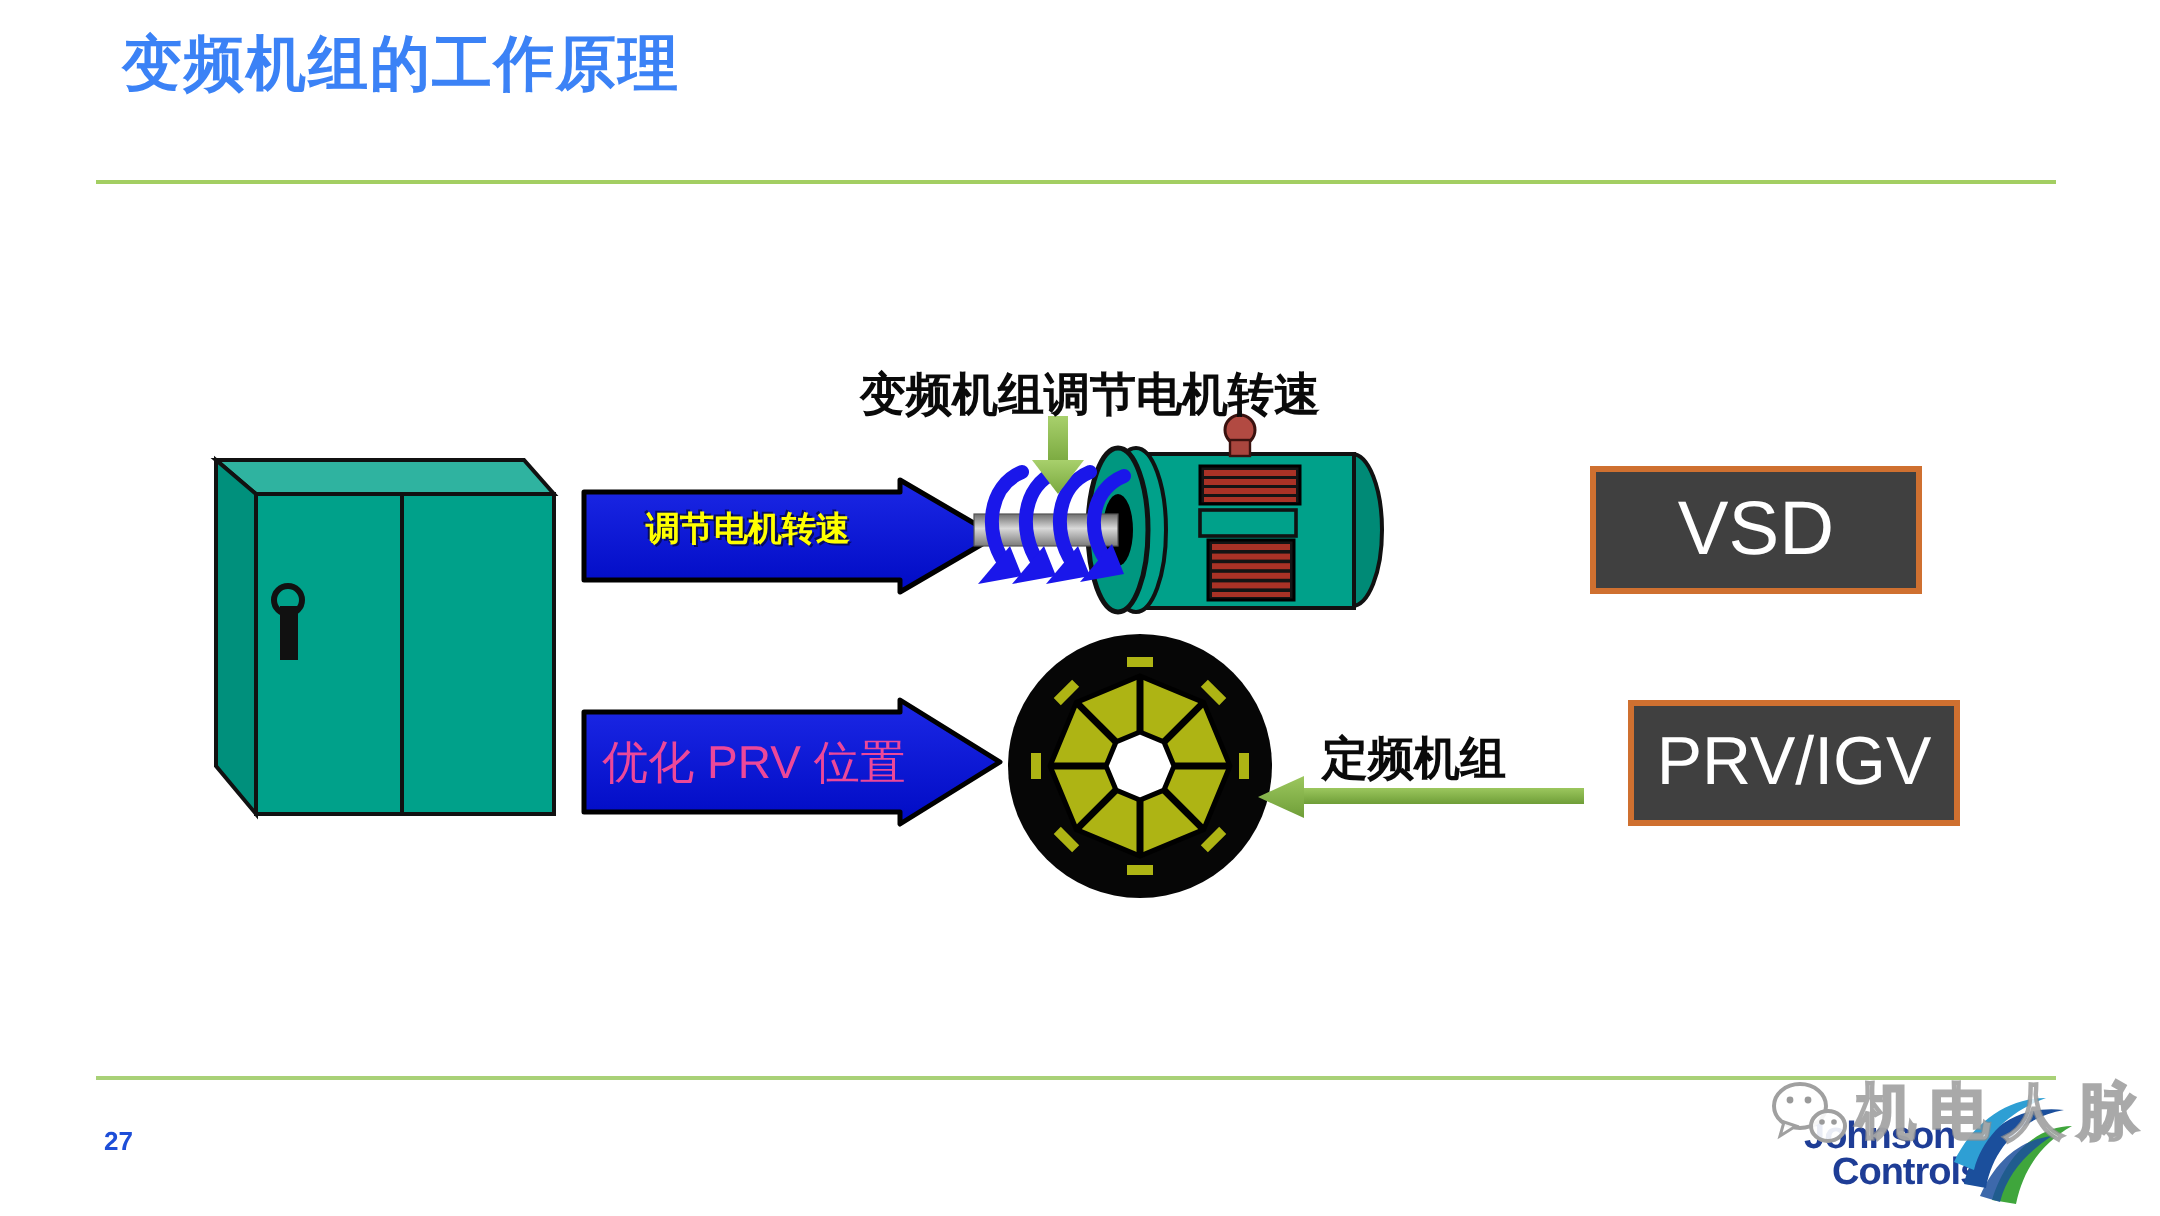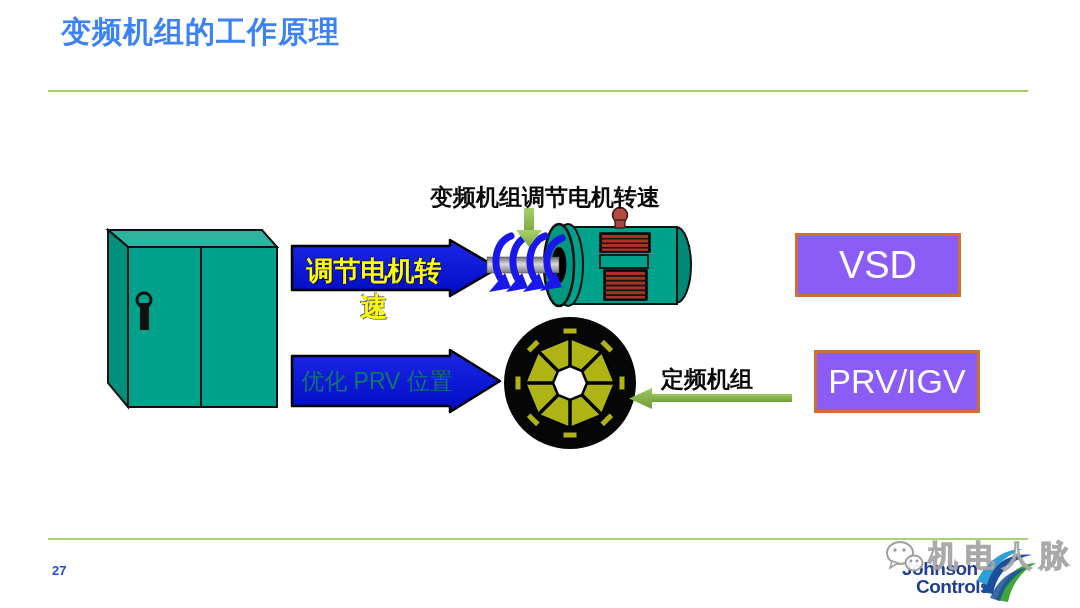--- a/index.html
+++ b/index.html
@@ -19,32 +19,32 @@
   
   .cjk-bold{font-family:"Liberation Serif","DejaVu Serif",serif;font-weight:bold;color:#0a0a0a;}
   #top-annotation{left:400px;top:182px;width:260px;text-align:right;font-size:23px;}
   #fixed-freq-annotation{left:652px;top:329px;width:110px;font-size:23px;line-height:38px;text-align:center;margin-top:32px;}
 
   .arrow-label{
     text-align:center;color:#ffff00;
     text-shadow:1px 1px 0 rgba(0,0,0,.55),-1px -1px 0 rgba(0,0,0,.55);
   }
   #vfd-arrow-label{
-    left:296px;top:253px;width:156px;font-size:27px;font-weight:bold;
+    left:296px;top:253px;width:156px;font-size:17px;font-weight:bold;
     font-family:"Liberation Serif","DejaVu Serif",serif;
   }
   #prv-arrow-label{
     left:294px;top:366px;width:166px;font-size:23px;
-    font-family:"Liberation Sans","DejaVu Sans",sans-serif;color:#0f766e;
+    font-family:"Liberation Sans","DejaVu Sans",sans-serif;color:#ec4899;
     text-shadow:none;
   }
 
   
   .orange-box{
-    background:#8b5cf6;border:3px solid #cf7030;color:#ffffff;
+    background:#404040;border:3px solid #cf7030;color:#ffffff;
     display:flex;align-items:center;justify-content:center;
     font-family:"Liberation Sans","DejaVu Sans",sans-serif;
   }
   #vsd-box{left:795px;top:233px;width:160px;height:58px;font-size:38px;}
   #prv-box{left:814px;top:350px;width:160px;height:57px;font-size:34px;}
 
   
   #bottom-divider{left:48px;top:538px;width:980px;height:2px;background:#a9d177;}
   #page-number{left:52px;top:563px;font-size:13px;font-weight:bold;color:#1d4ed8;}
   #logo-area{left:880px;top:534px;width:200px;height:74px;}

